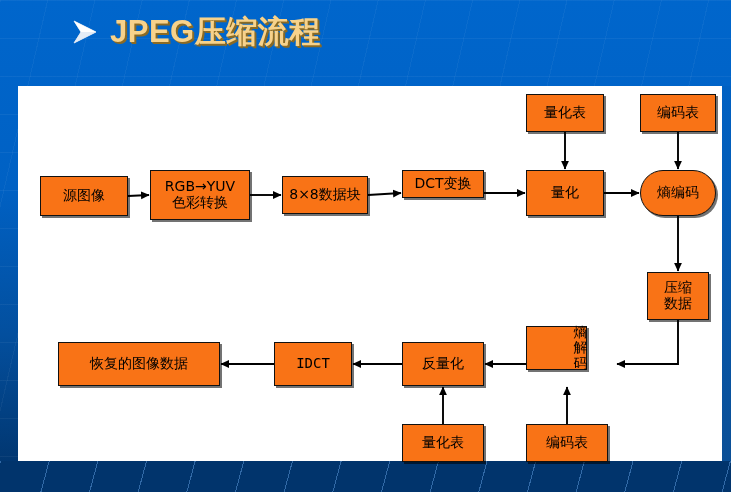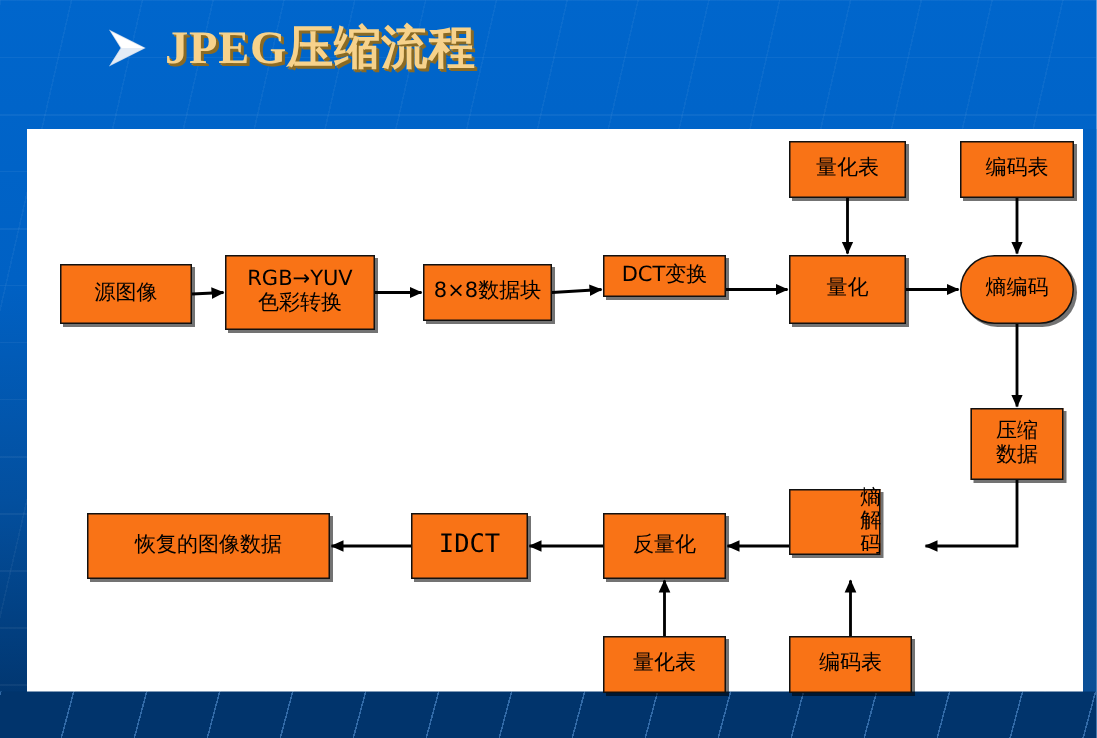--- a/index.html
+++ b/index.html
@@ -43,21 +43,21 @@
        rgba(0,0,0,0) 1px,
        rgba(0,0,0,0) 47px);
   }
 
   
   .header{
     position:absolute;left:0;top:0;width:731px;height:86px;
   }
   .title-row{
     position:absolute;left:70px;top:14px;
-    display:flex;align-items:center;gap:10px;font-family:Liberation Serif, serif;
+    display:flex;align-items:center;gap:10px;
   }
   .bullet-arrow{width:30px;height:34px;display:block;flex:0 0 auto;}
   .title-text{
     font-size:31px;font-weight:bold;
     color:#f7d28b;
     letter-spacing:0.5px;
     text-shadow:2px 2px 0 #8a6a24, 1px 1px 0 #a07c2c;
     white-space:nowrap;
     line-height:36px;
   }
@@ -81,21 +81,21 @@
     border:1.6px solid #111;
     box-shadow:2px 2px 0 rgba(0,0,0,0.55);
     display:flex;align-items:center;justify-content:center;
     text-align:center;
     color:#000;
     font-size:14px;
     line-height:1.12;
     font-family:"DejaVu Sans","Liberation Sans",sans-serif;
     white-space:pre-line;
   }
-  .box.mono{font-family:"DejaVu Sans Mono","Liberation Mono",monospace;font-size:17px;}
+  .box.mono{font-family:"DejaVu Sans Mono","Liberation Mono",monospace;font-size:14px;}
   svg.wires{position:absolute;left:0;top:0;width:704px;height:375px;pointer-events:none;}
 </style>
 </head>
 <body>
 
 <div class="slide">
 
   <div class="bg-base"></div>
   <div class="bg-bands"></div>
   <div class="bg-diag"></div>

